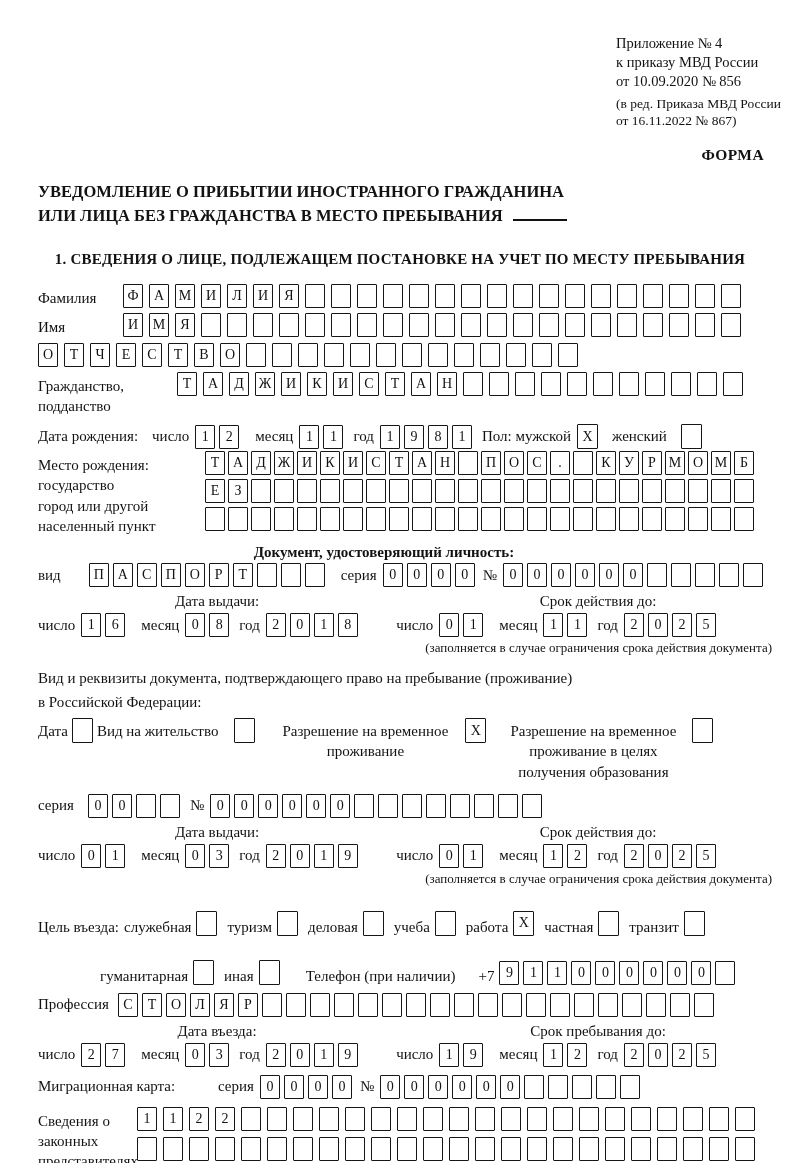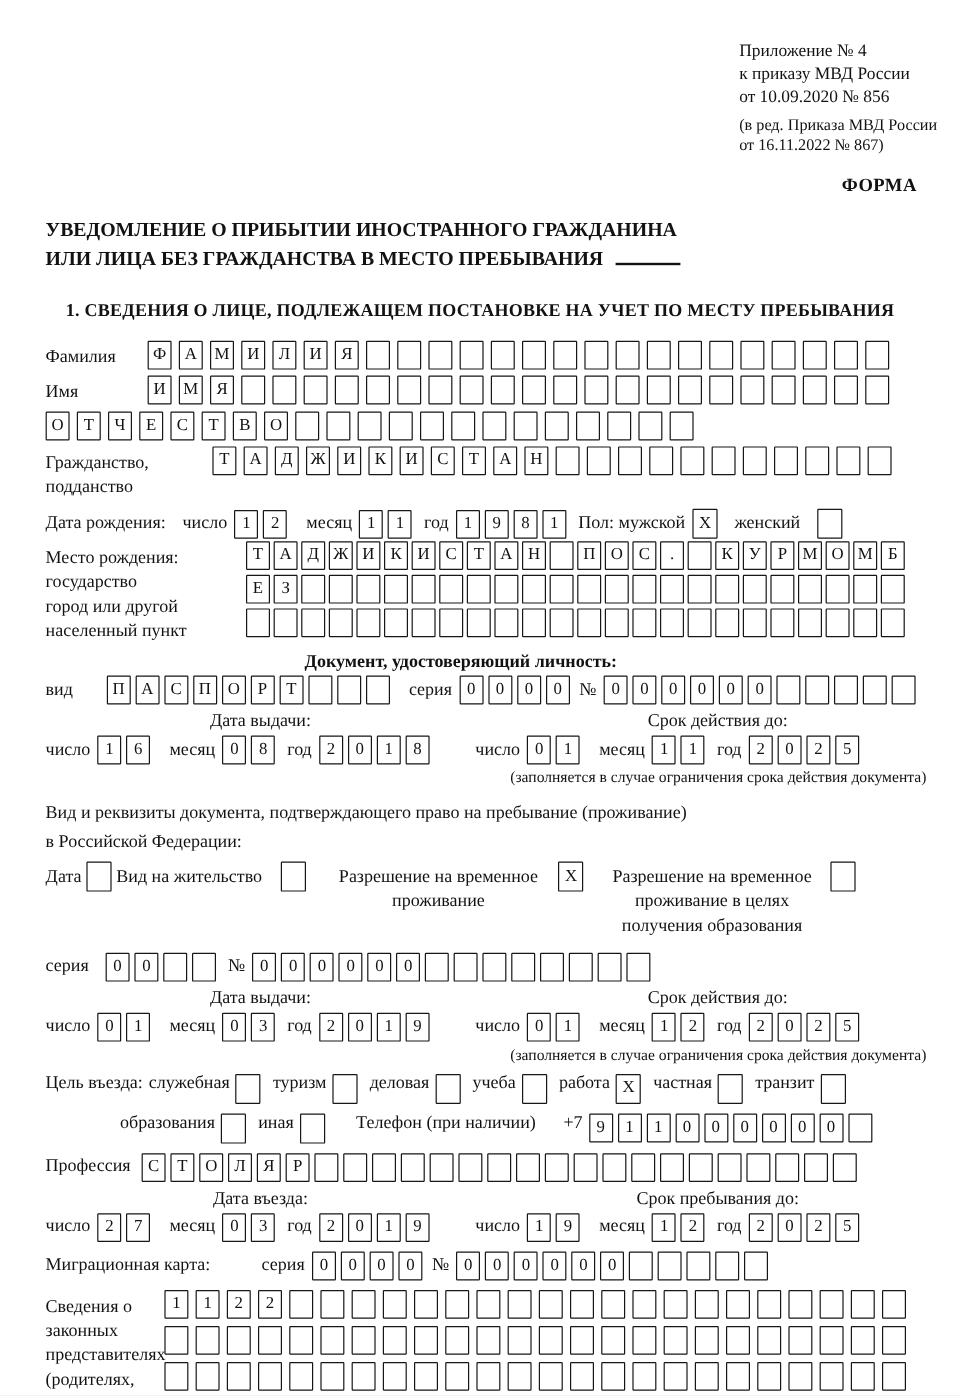--- a/index.html
+++ b/index.html
@@ -33,21 +33,21 @@
   .dgroup{display:flex;align-items:center}
   .dgroup.left{width:47%;padding-left:0}
   .dl{margin-right:6px}
   .dgap{margin-left:12px}
   .note{font-size:13px;text-align:right;padding-right:28px;margin-top:3px}
   .intro{margin-top:10px;line-height:1.6}
   .opts{display:flex;align-items:flex-start;margin-top:4px}
   .opt{display:flex;align-items:flex-start}
   .opt-text{line-height:1.35;padding-top:3px}
   .opt-text.c{text-align:center}
-  .purpose-row{display:flex;align-items:flex-start;margin-top:8px;flex-wrap:nowrap}
+  .purpose-row{display:flex;align-items:flex-end;margin-top:24px;flex-wrap:nowrap}
   .p-lbl{margin-right:5px;white-space:nowrap}
   .p-gap{margin-left:10px}
   .col{display:flex;flex-direction:column}
 </style>
 </head>
 <body>
 
 <div class="page">
 
   <div class="hdr">
@@ -494,21 +494,21 @@
     <span class="cb"></span>
     <span class="p-lbl p-gap">работа</span>
     <span class="cb">X</span>
     <span class="p-lbl p-gap">частная</span>
     <span class="cb"></span>
     <span class="p-lbl p-gap">транзит</span>
     <span class="cb"></span>
   </div>
 
   <div class="purpose-row">
-    <span class="p-lbl" style="margin-left:62px">образования</span>
+    <span class="p-lbl" style="margin-left:62px">гуманитарная</span>
     <span class="cb"></span>
     <span class="p-lbl p-gap">иная</span>
     <span class="cb"></span>
     <span class="p-lbl" style="margin-left:26px">Телефон (при наличии)</span>
     <span class="p-lbl" style="margin-left:18px">+7</span>
     <span class="cells">
         <div class="cell">9</div>
         <div class="cell">1</div>
         <div class="cell">1</div>
         <div class="cell">0</div>

